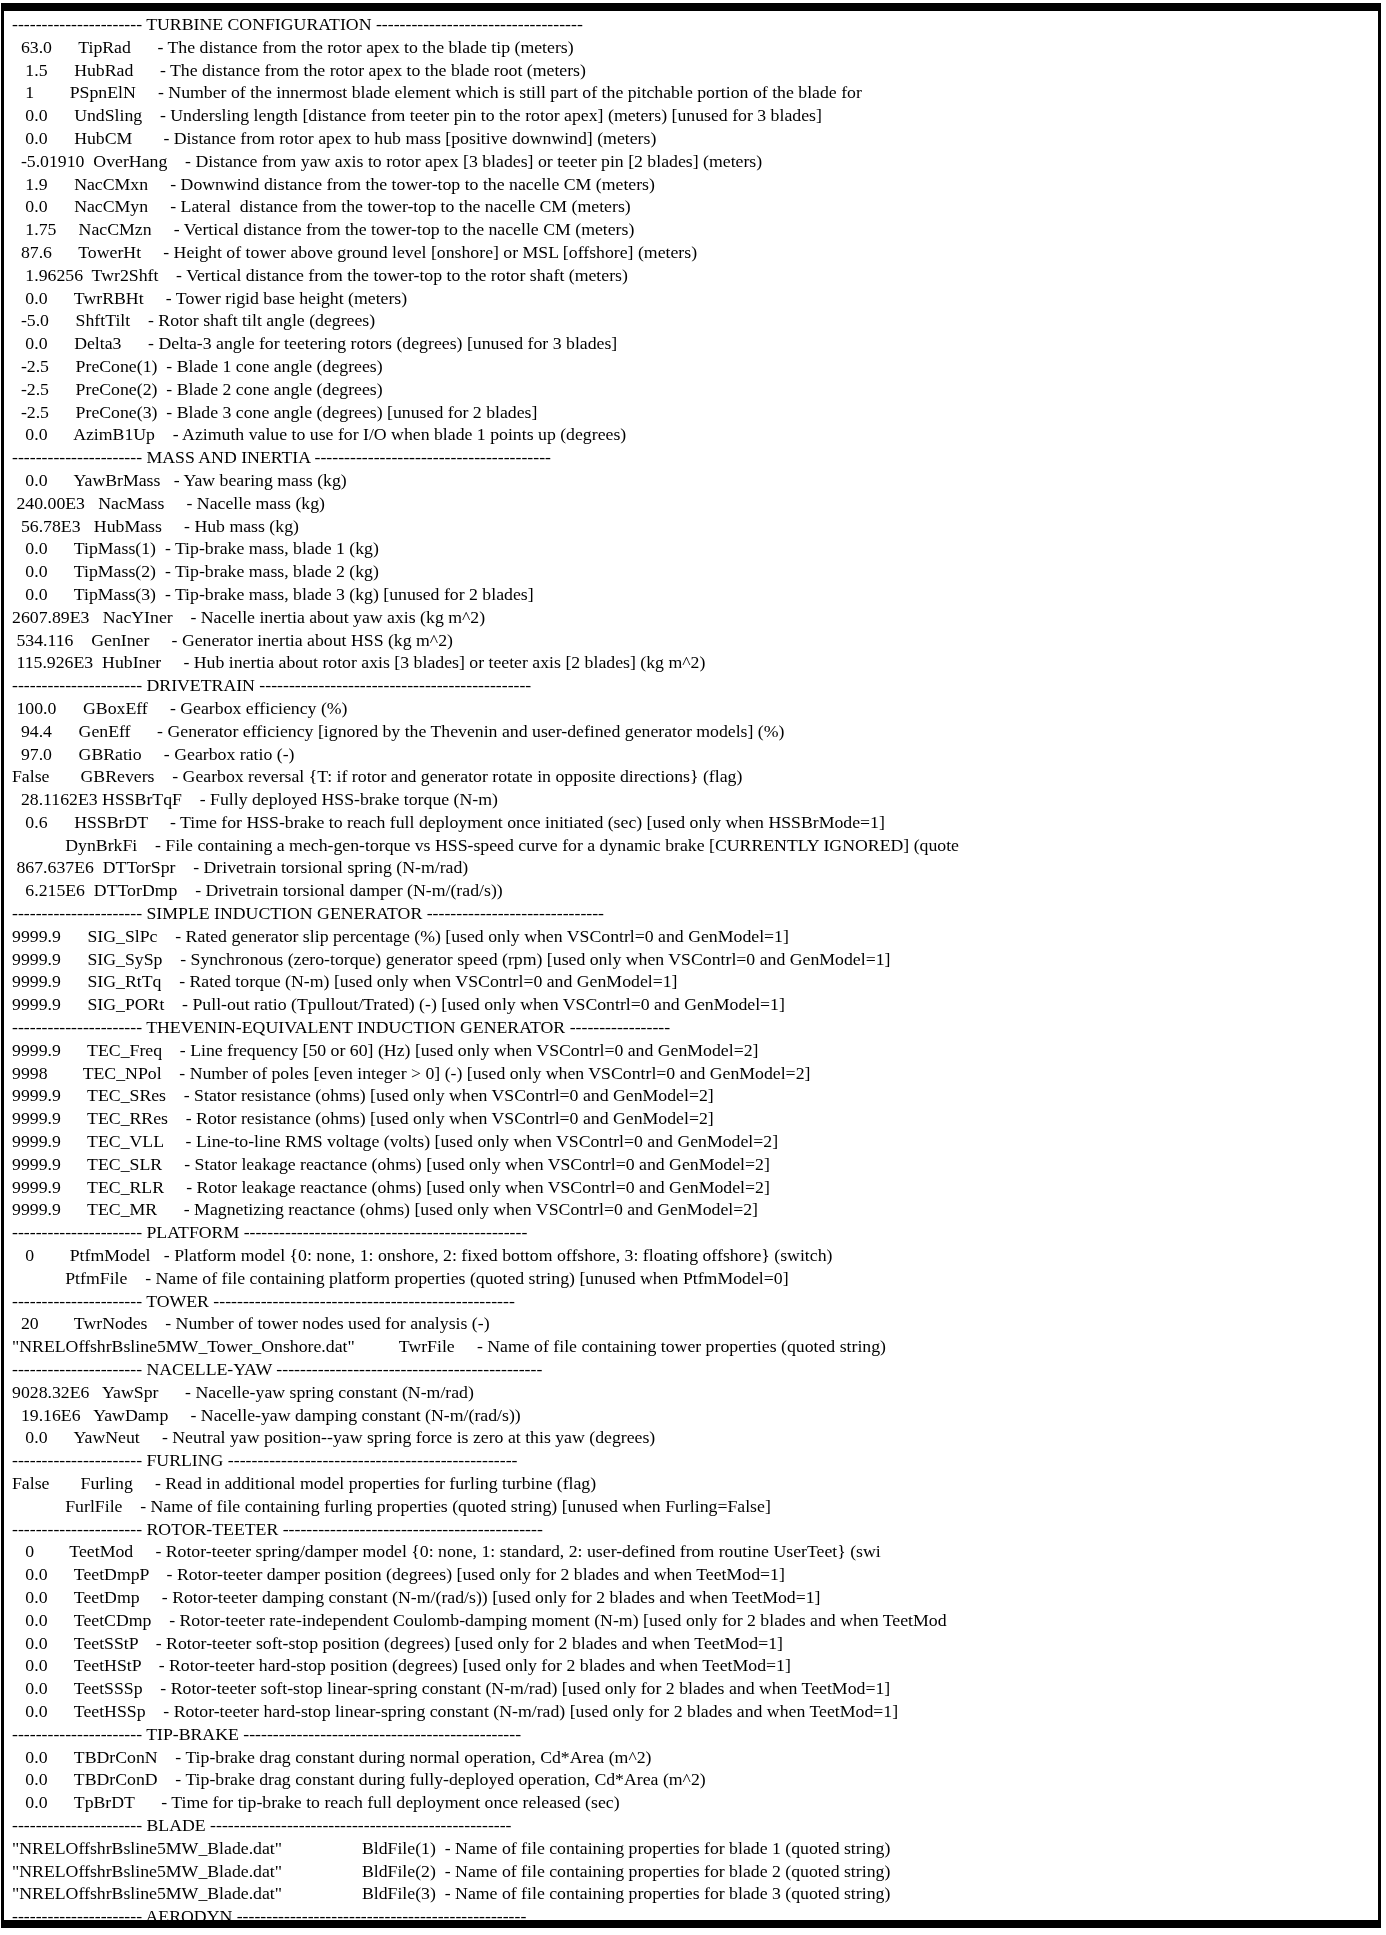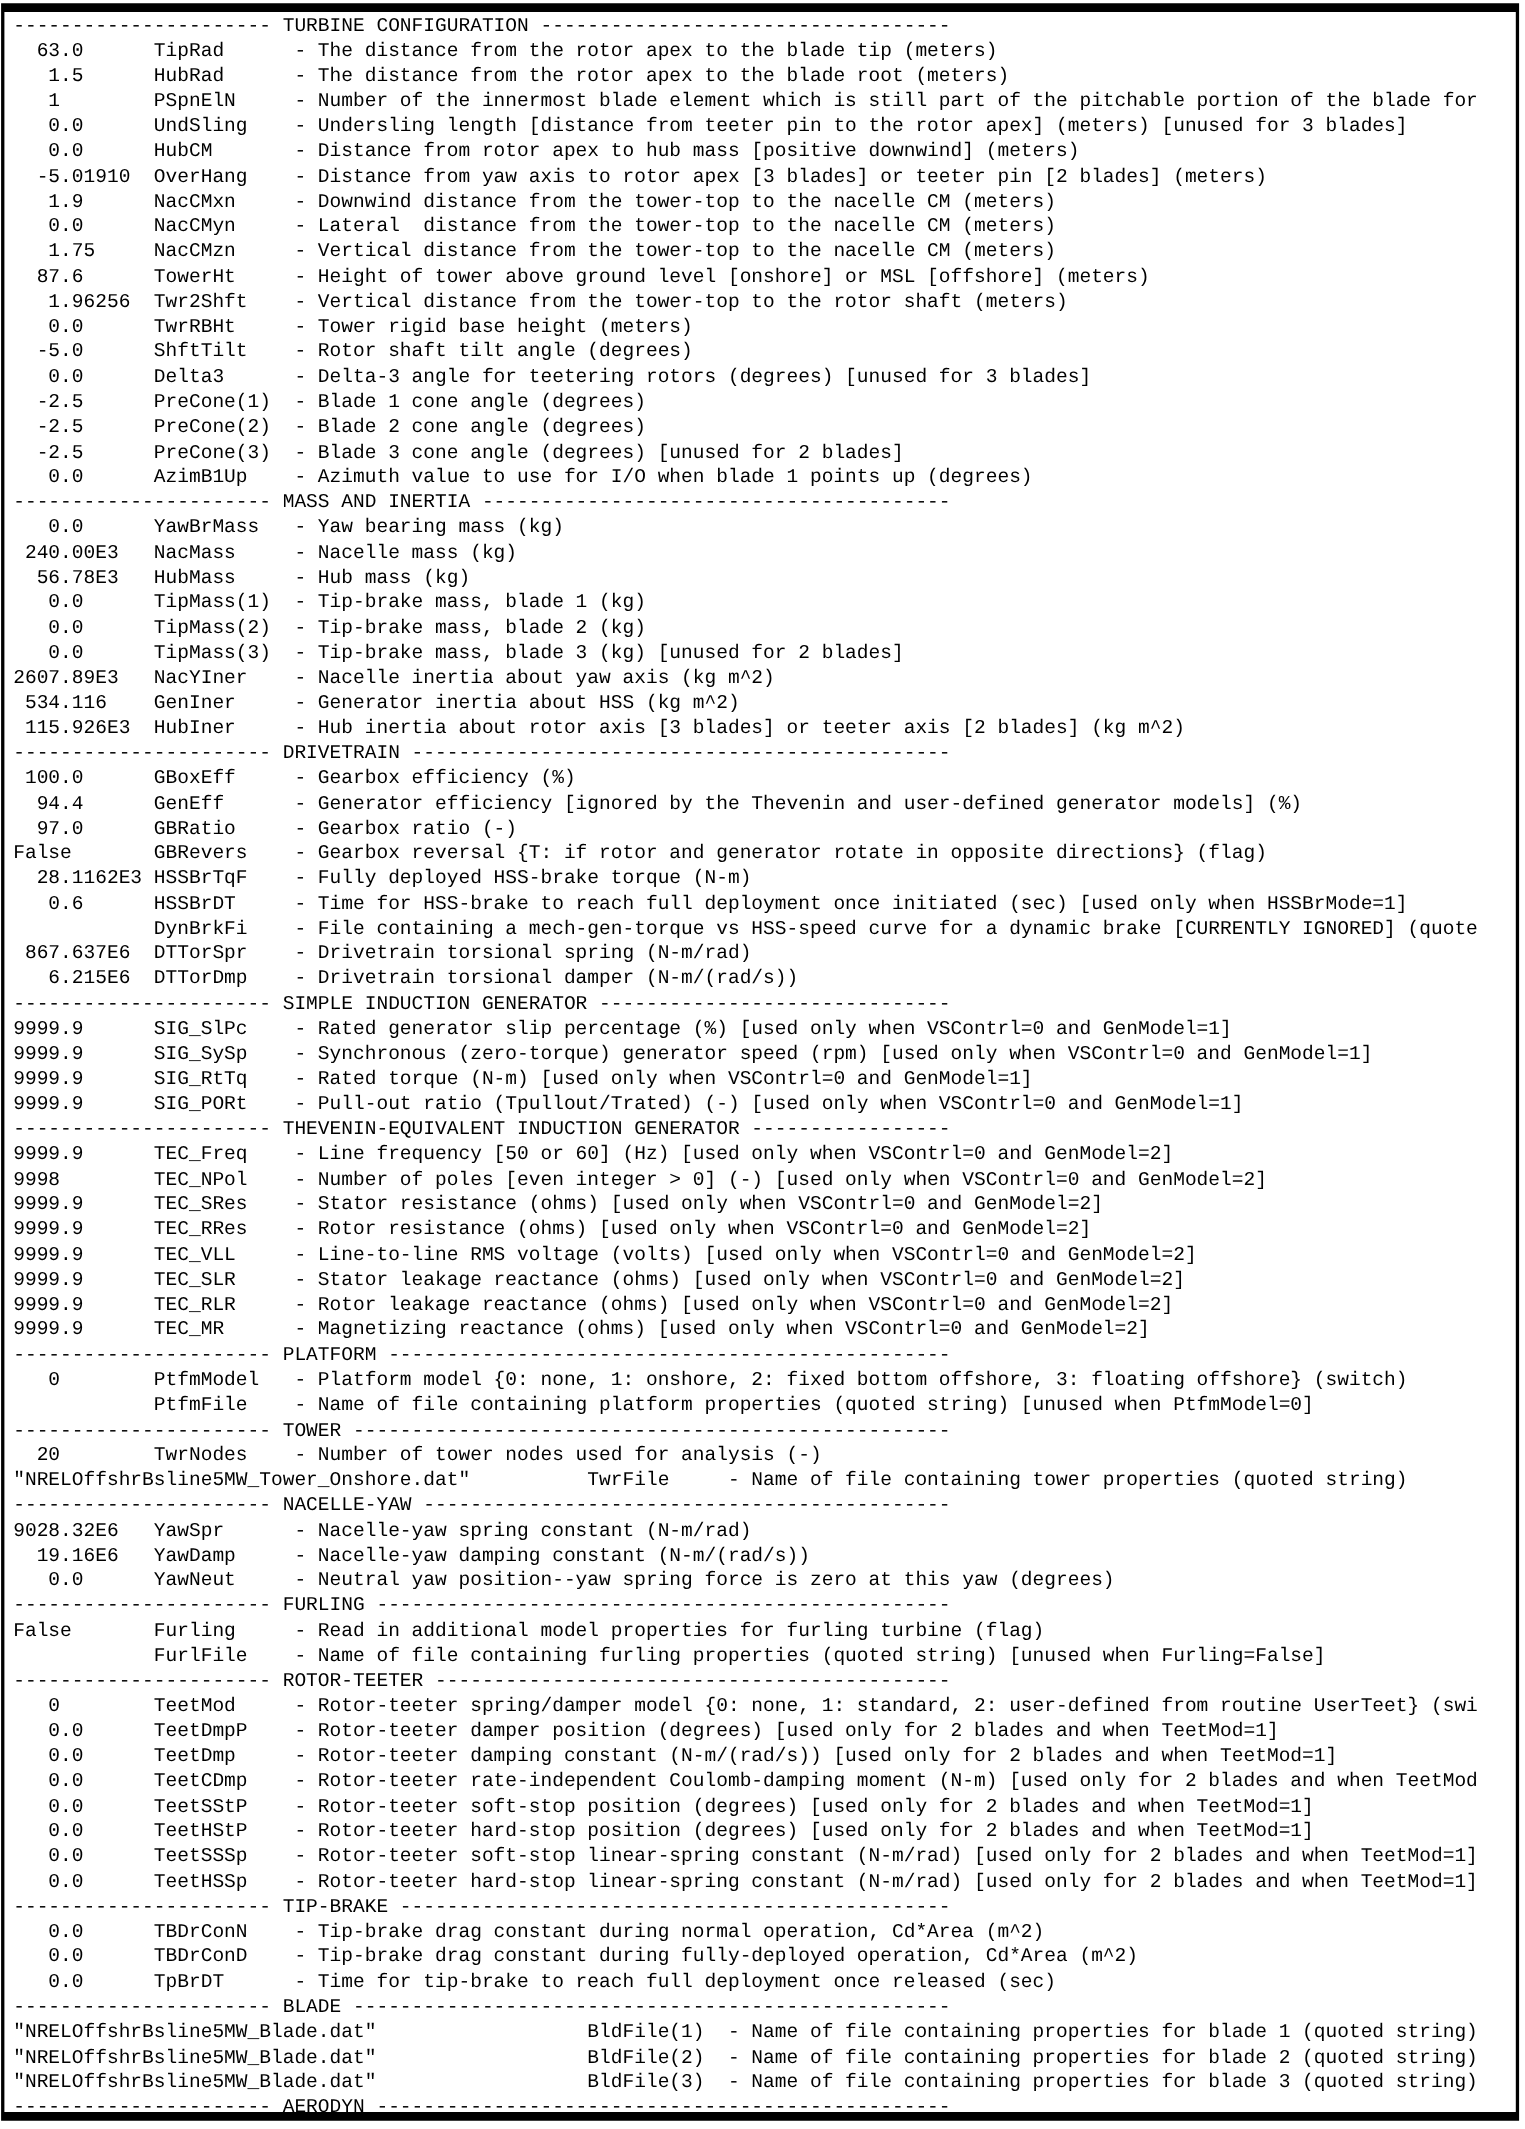--- a/index.html
+++ b/index.html
@@ -22,21 +22,21 @@
     box-sizing: border-box;
     border-style: solid;
     border-color: #000000;
     border-width: 8px 3px 8px 3px;
     background: #ffffff;
     overflow: hidden;
   }
   .content {
     margin: 0;
     padding: 2px 0 0 8px;
-    font-family: Liberation Mono, monospace;
+    font-family: Liberation Serif, serif;
     font-size: 17.75px;
     line-height: 22.8px;
     color: #000000;
     white-space: pre;
   }
   .line {
     height: 22.8px;
     white-space: pre;
   }
 </style>

